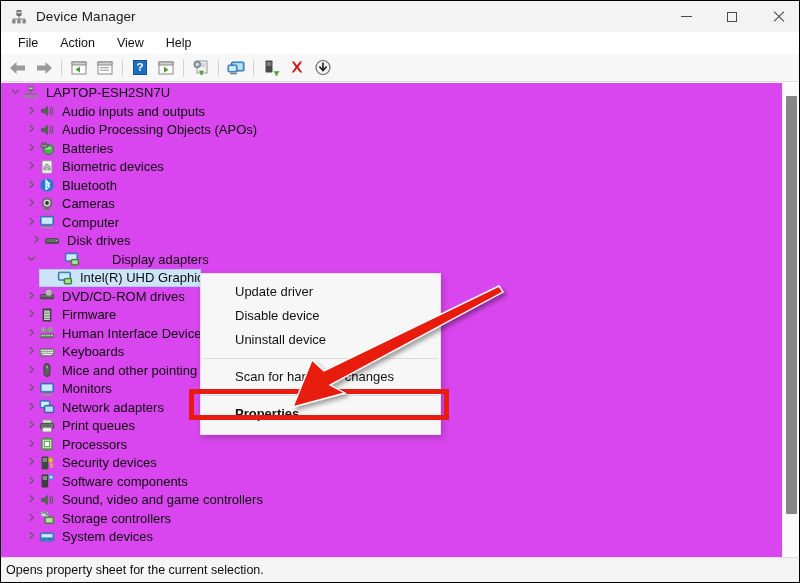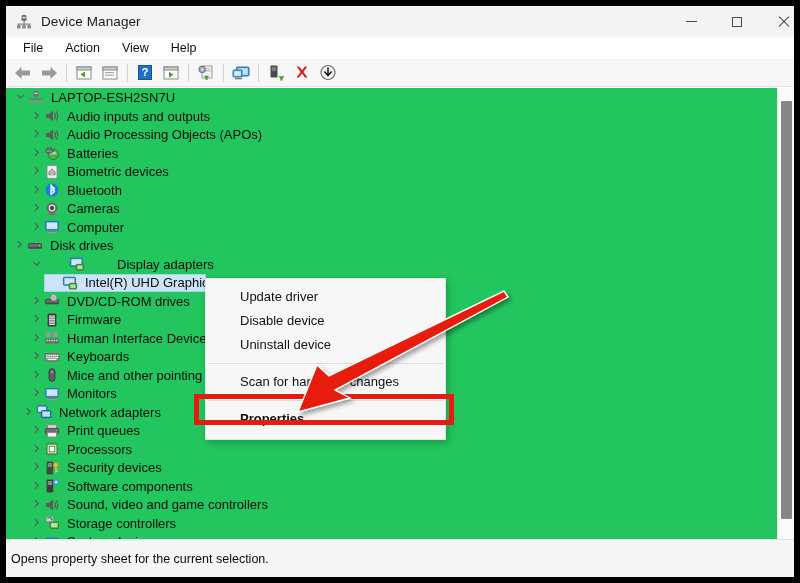--- a/index.html
+++ b/index.html
@@ -6,21 +6,21 @@
   html, body {
     width: 800px; height: 583px;
     overflow: hidden;
     font-family: "Liberation Sans", sans-serif;
     background: #ffffff;
   }
   #app {
     position: relative;
     width: 800px; height: 583px;
     background: #ffffff;
-    border: 6px solid #000000;
+    border: 1px solid #000000;
     overflow: hidden;
   }
 
   
   .titlebar {
     position: absolute; top: 0; left: 0;
     width: 800px; height: 31px;
     background: #f3f3f3;
     display: flex; align-items: center;
   }
@@ -83,21 +83,21 @@
   }
   .tb-sep {
     width: 1px; height: 18px; background: #d3d3d3;
     margin: 0 4px; flex: none;
   }
 
   
   .tree {
     position: absolute; top: 82px; left: 0;
     width: 782px; height: 478px;
-    background: #22c55e;
+    background: #d946ef;
     overflow: hidden;
   }
   .row {
     position: relative;
     height: 18.5px;
     display: flex; align-items: center;
     font-size: 13px; color: #0d0d0d;
     white-space: nowrap;
     cursor: default;
   }
@@ -130,21 +130,21 @@
   }
   .scroll-thumb {
     position: absolute; left: 3px; top: 13px;
     width: 11px; height: 418px;
     background: #868686; border-radius: 1px;
   }
 
   
   .statusbar {
     position: absolute; bottom: 0; left: 0;
-    width: 800px; height: 38px;
+    width: 800px; height: 25px;
     background: #f5f5f5;
     border-top: 1px solid #dedede;
     display: flex; align-items: center;
     padding-left: 5px;
     font-size: 12.5px; color: #0d0d0d;
   }
 
   
   .ctxmenu {
     position: absolute; left: 199px; top: 272px;
@@ -424,21 +424,21 @@
               <path d="M2.8 1.2 L6.2 4.5 L2.8 7.8" stroke="#5a5a5a" stroke-width="1.1" fill="none"></path>
             </svg></div>
           <div class="rowicon"><svg width="16" height="16" viewBox="0 0 16 16">
               <rect x="1.6" y="2.4" width="12.8" height="8.6" rx=".8" fill="#4a9fe0" stroke="#2b6ea8"></rect>
               <rect x="2.8" y="3.6" width="10.4" height="6.2" fill="#cfe8fa"></rect>
               <rect x="4.6" y="11.8" width="6.8" height="1" fill="#7a7a7a"></rect>
               <rect x="2.8" y="12.9" width="10.4" height="1.3" rx=".5" fill="#9a9a9a"></rect>
             </svg></div>
           <div class="rowlabel">Computer</div>
         </div>
-        <div class="row" style="padding-left: 5px;">
+        <div class="row" style="padding-left: 27px;">
           <div class="chev"><svg width="9" height="9" viewBox="0 0 9 9">
               <path d="M2.8 1.2 L6.2 4.5 L2.8 7.8" stroke="#5a5a5a" stroke-width="1.1" fill="none"></path>
             </svg></div>
           <div class="rowicon"><svg width="16" height="16" viewBox="0 0 16 16">
               <rect x="1.4" y="5.6" width="13.2" height="4.6" rx="1" fill="#6c6c6c" stroke="#4a4a4a"></rect>
               <rect x="1.4" y="9" width="13.2" height="1.3" fill="#4a4a4a"></rect>
               <circle cx="12.6" cy="7.6" r=".6" fill="#cfcfcf"></circle>
             </svg></div>
           <div class="rowlabel">Disk drives</div>
         </div>
@@ -544,21 +544,21 @@
               <path d="M2.8 1.2 L6.2 4.5 L2.8 7.8" stroke="#5a5a5a" stroke-width="1.1" fill="none"></path>
             </svg></div>
           <div class="rowicon"><svg width="16" height="16" viewBox="0 0 16 16">
               <rect x="1.6" y="2.4" width="12.8" height="8.6" rx=".8" fill="#4a9fe0" stroke="#2b6ea8"></rect>
               <rect x="2.8" y="3.6" width="10.4" height="6.2" fill="#cfe8fa"></rect>
               <rect x="4.6" y="11.8" width="6.8" height="1" fill="#7a7a7a"></rect>
               <rect x="2.8" y="12.9" width="10.4" height="1.3" rx=".5" fill="#9a9a9a"></rect>
             </svg></div>
           <div class="rowlabel">Monitors</div>
         </div>
-        <div class="row" style="padding-left: 14px;">
+        <div class="row" style="padding-left: 22px;">
           <div class="chev"><svg width="9" height="9" viewBox="0 0 9 9">
               <path d="M2.8 1.2 L6.2 4.5 L2.8 7.8" stroke="#5a5a5a" stroke-width="1.1" fill="none"></path>
             </svg></div>
           <div class="rowicon"><svg width="16" height="16" viewBox="0 0 16 16">
               <rect x="1.2" y="1.8" width="9.6" height="7" rx=".8" fill="#4a9fe0" stroke="#2b6ea8"></rect>
               <rect x="2.2" y="2.8" width="7.6" height="5" fill="#cfe8fa"></rect>
               <rect x="5.4" y="6.6" width="9.4" height="7" rx=".8" fill="#3f8ecb" stroke="#255e8f"></rect>
               <rect x="6.4" y="7.6" width="7.4" height="5" fill="#bcdff6"></rect>
             </svg></div>
           <div class="rowlabel">Network adapters</div>

